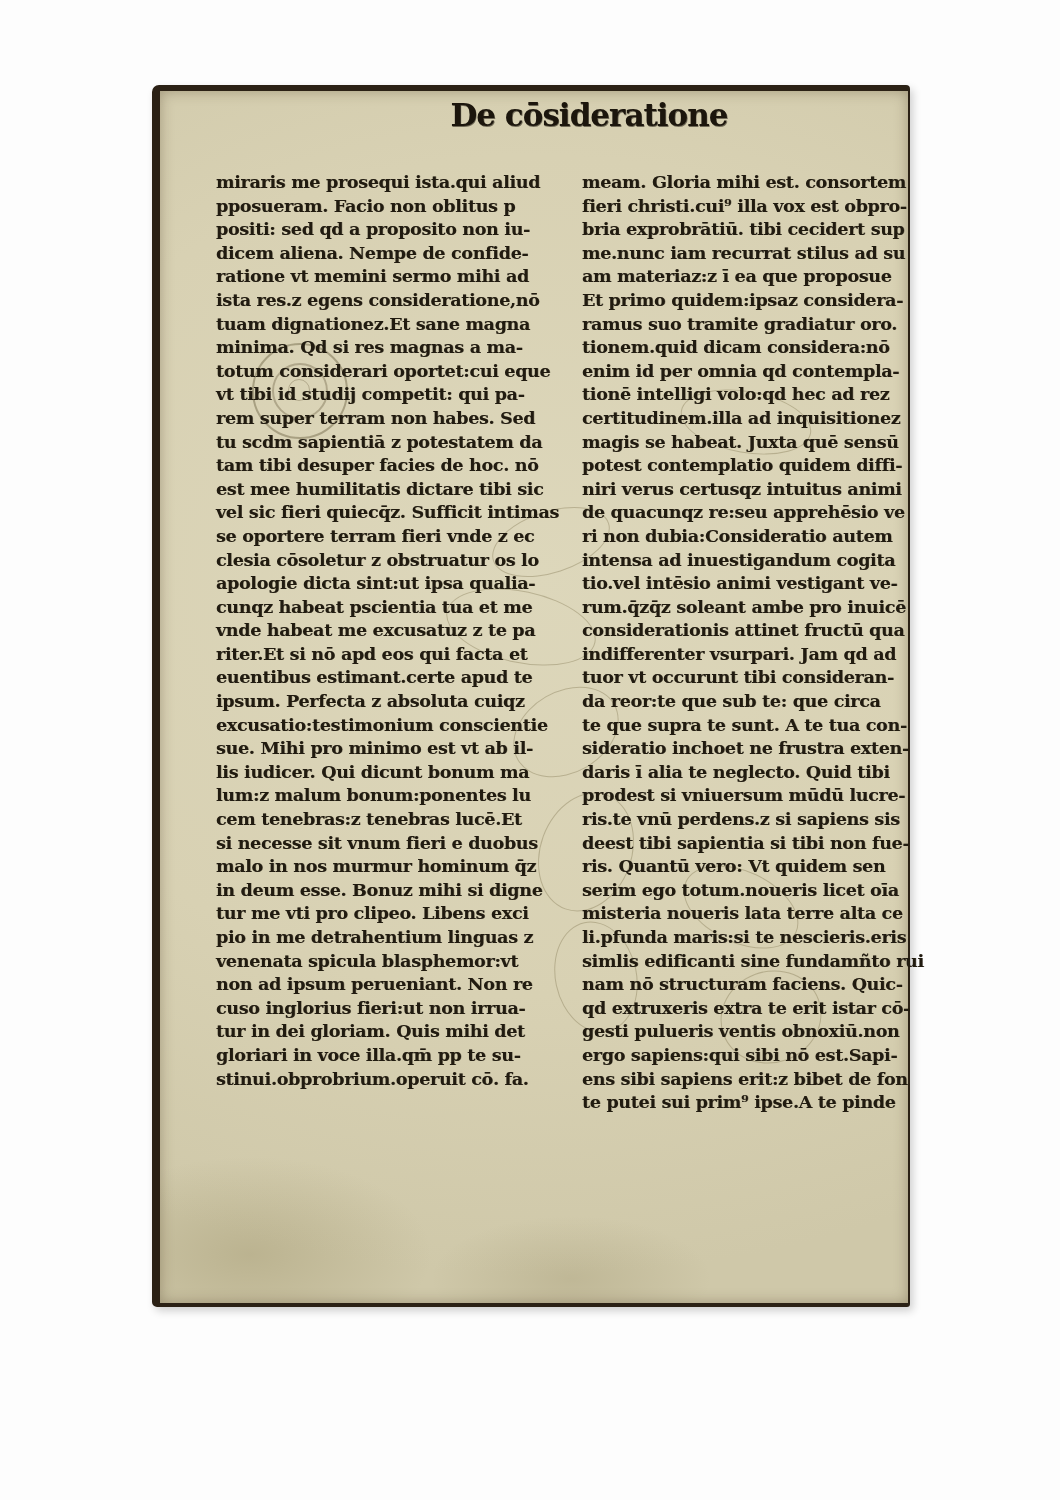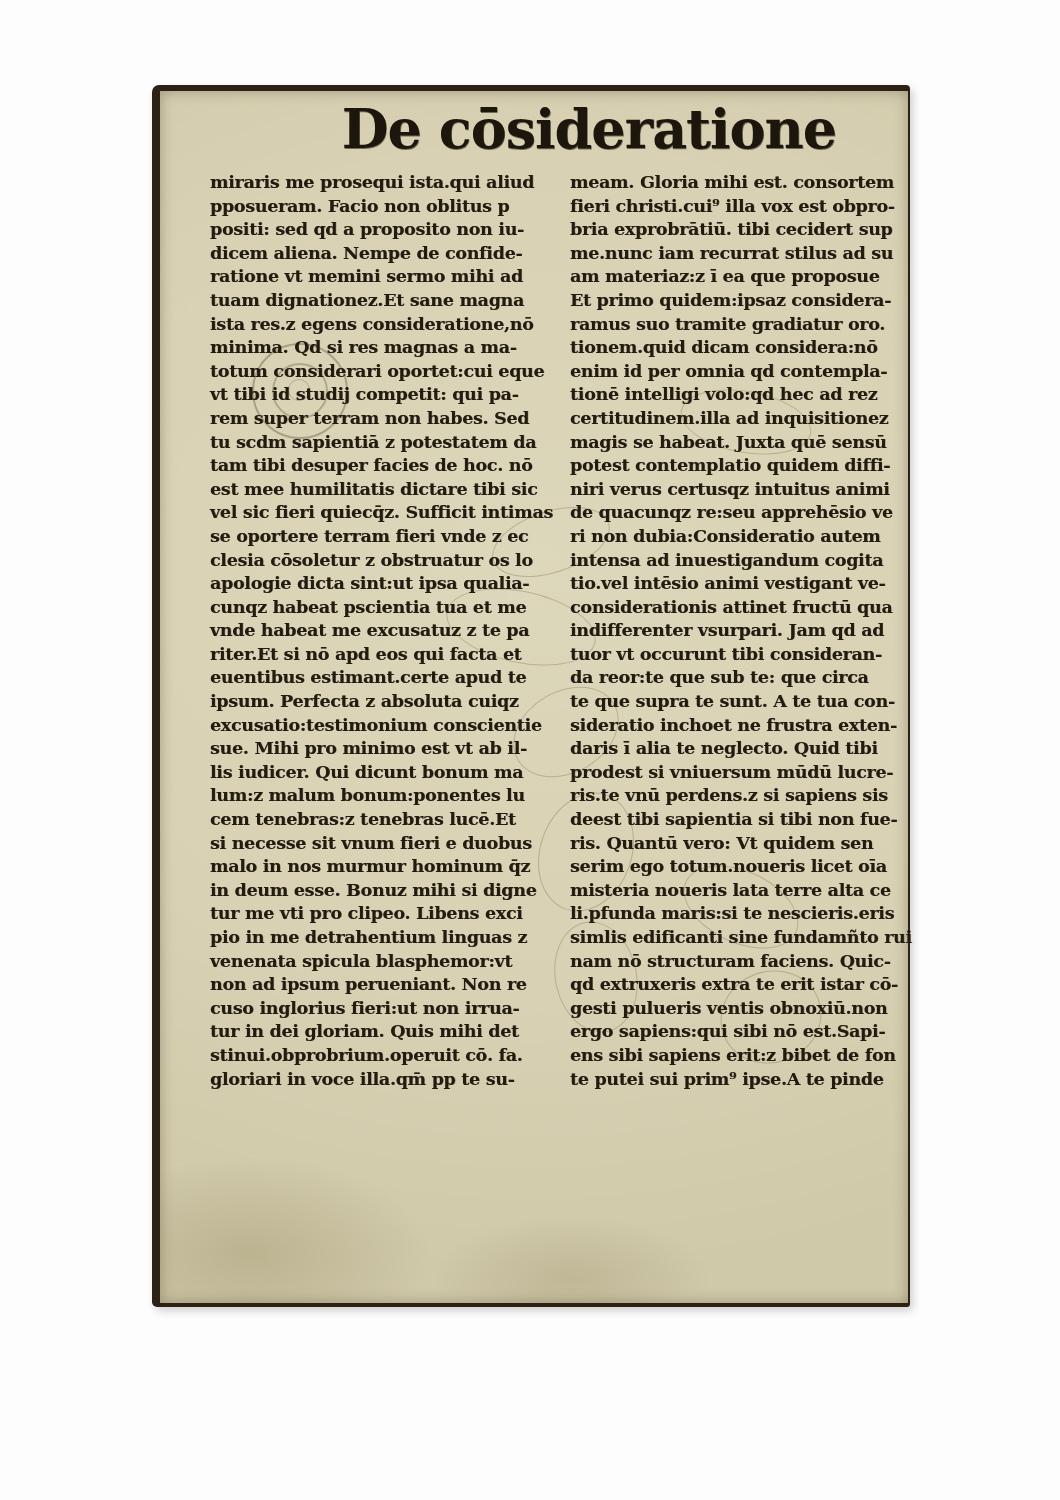--- a/index.html
+++ b/index.html
@@ -19,27 +19,27 @@
     border-style:solid;
     border-color:#2b2115;
     border-width:6px 2px 4px 8px;
     border-radius:7px 4px 3px 5px;
     box-shadow: inset 0 0 14px rgba(70,52,28,0.35), 3px 4px 9px rgba(0,0,0,0.18);
     color:#201a11;
   }
   .title{
     position:absolute;top:6px;left:0;width:100%;
     text-align:center;padding-left:110px;box-sizing:border-box;
-    font-size:54px;font-weight:bold;letter-spacing:-1px;
+    font-size:31px;font-weight:bold;letter-spacing:-1px;
     color:#1c160d;
     text-shadow:0.6px 0.6px 0 rgba(28,22,13,0.55);
   }
   .columns{
-    position:absolute;top:80px;left:50px;right:14px;
-    display:flex;gap:18px;
+    position:absolute;top:80px;left:56px;right:14px;
+    display:flex;gap:24px;
   }
   .col{width:342px;}
   .line{
     height:23.6px;line-height:23.6px;white-space:nowrap;
     font-size:17.5px;font-weight:bold;letter-spacing:-0.3px;
     color:#211b10;
     text-shadow:0.4px 0.4px 0 rgba(33,27,16,0.45);
   }
   
   .stamp{
@@ -89,22 +89,22 @@
   <div class="emboss e7"></div>
   <div class="emboss e8"></div>
 
   <div class="columns">
     <div class="col">
         <div class="line">miraris me prosequi ista.qui aliud</div>
         <div class="line">pposueram. Facio non oblitus p</div>
         <div class="line">positi: sed qd a proposito non iu-</div>
         <div class="line">dicem aliena. Nempe de confide-</div>
         <div class="line">ratione vt memini sermo mihi ad</div>
+        <div class="line">ista res.z egens consideratione,nō</div>
         <div class="line">tuam dignationez.Et sane magna</div>
-        <div class="line">ista res.z egens consideratione,nō</div>
         <div class="line">minima. Qd si res magnas a ma-</div>
         <div class="line">totum considerari oportet:cui eque</div>
         <div class="line">vt tibi id studij competit: qui pa-</div>
         <div class="line">rem super terram non habes. Sed</div>
         <div class="line">tu scdm sapientiā z potestatem da</div>
         <div class="line">tam tibi desuper facies de hoc. nō</div>
         <div class="line">est mee humilitatis dictare tibi sic</div>
         <div class="line">vel sic fieri quiecq̄z. Sufficit intimas</div>
         <div class="line">se oportere terram fieri vnde z ec</div>
         <div class="line">clesia cōsoletur z obstruatur os lo</div>
@@ -121,42 +121,43 @@
         <div class="line">cem tenebras:z tenebras lucē.Et</div>
         <div class="line">si necesse sit vnum fieri e duobus</div>
         <div class="line">malo in nos murmur hominum q̄z</div>
         <div class="line">in deum esse. Bonuz mihi si digne</div>
         <div class="line">tur me vti pro clipeo. Libens exci</div>
         <div class="line">pio in me detrahentium linguas z</div>
         <div class="line">venenata spicula blasphemor:vt</div>
         <div class="line">non ad ipsum perueniant. Non re</div>
         <div class="line">cuso inglorius fieri:ut non irrua-</div>
         <div class="line">tur in dei gloriam. Quis mihi det</div>
+        <div class="line">gloriari in voce illa.qm̄ pp te su-</div>
         <div class="line">stinui.obprobrium.operuit cō. fa.</div>
-        <div class="line">gloriari in voce illa.qm̄ pp te su-</div>
       </div>
     <div class="col">
         <div class="line">meam. Gloria mihi est. consortem</div>
         <div class="line">fieri christi.cui⁹ illa vox est obpro-</div>
         <div class="line">bria exprobrātiū. tibi cecidert sup</div>
         <div class="line">me.nunc iam recurrat stilus ad su</div>
         <div class="line">am materiaz:z ī ea que proposue</div>
         <div class="line">Et primo quidem:ipsaz considera-</div>
         <div class="line">ramus suo tramite gradiatur oro.</div>
         <div class="line">tionem.quid dicam considera:nō</div>
         <div class="line">enim id per omnia qd contempla-</div>
         <div class="line">tionē intelligi volo:qd hec ad rez</div>
         <div class="line">certitudinem.illa ad inquisitionez</div>
         <div class="line">magis se habeat. Juxta quē sensū</div>
         <div class="line">potest contemplatio quidem diffi-</div>
         <div class="line">niri verus certusqz intuitus animi</div>
         <div class="line">de quacunqz re:seu apprehēsio ve</div>
         <div class="line">ri non dubia:Consideratio autem</div>
         <div class="line">intensa ad inuestigandum cogita</div>
         <div class="line">tio.vel intēsio animi vestigant ve-</div>
+        <div class="line">rum.q̄zq̄z soleant ambe pro inuicē</div>
         <div class="line">considerationis attinet fructū qua</div>
         <div class="line">indifferenter vsurpari. Jam qd ad</div>
         <div class="line">tuor vt occurunt tibi consideran-</div>
         <div class="line">da reor:te que sub te: que circa</div>
         <div class="line">te que supra te sunt. A te tua con-</div>
         <div class="line">sideratio inchoet ne frustra exten-</div>
         <div class="line">daris ī alia te neglecto. Quid tibi</div>
         <div class="line">prodest si vniuersum mūdū lucre-</div>
         <div class="line">ris.te vnū perdens.z si sapiens sis</div>
         <div class="line">deest tibi sapientia si tibi non fue-</div>

